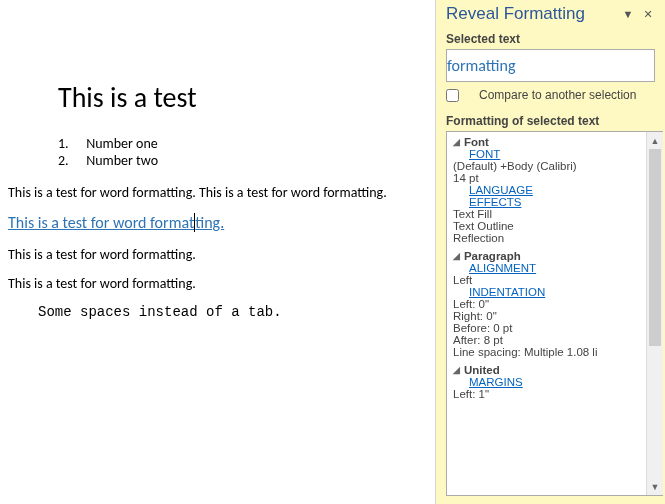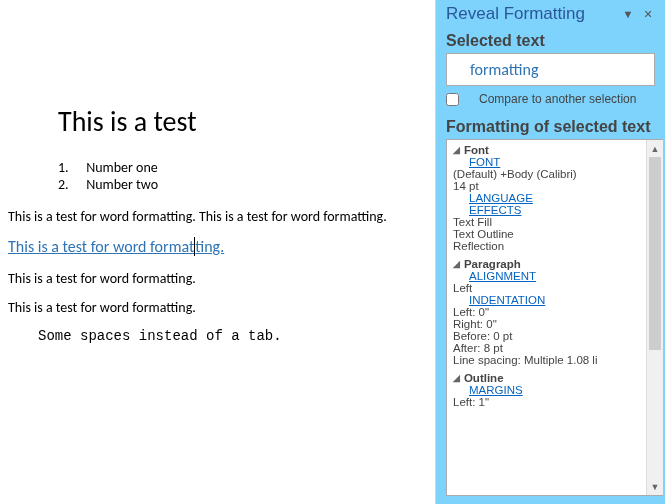--- a/index.html
+++ b/index.html
@@ -6,42 +6,42 @@
     body {
       font-family: Calibri, sans-serif;
       font-size: 14px;
       width: 665px;
       height: 504px;
       display: flex;
       background: #fff;
     }
     .doc-area {
       flex: 1;
-      padding: 24px 8px 8px 8px;
+      padding: 0 8px 8px 8px;
       overflow: hidden;
     }
     .doc-title {
       font-size: 28px;
       font-weight: normal;
       margin: 80px 0 20px 50px;
       color: #000;
     }
     .doc-list {
       margin-left: 50px;
       margin-bottom: 15px;
     }
     .doc-list .num { display: inline-block; width: 25px; }
     .para { margin: 0 0 12px 0; }
     .para-underline { color: #2e74b5; text-decoration: underline; font-size: 16px; margin-bottom: 14px;}
     .para-indent { margin-left: 30px; font-family: Liberation Mono, monospace; }
     .cursor { border-left: 1px solid #000; }
     
     .panel {
       width: 230px;
-      background: #7dd3fc;
+      background: #fef9c3;
       border-left: 1px solid #d4d4d4;
       display: flex;
       flex-direction: column;
       font-family: "Segoe UI", sans-serif;
     }
     .panel-header {
       display: flex;
       align-items: center;
       justify-content: space-between;
       padding: 4px 8px 2px 10px;
@@ -49,29 +49,29 @@
       font-size: 17px;
     }
     .panel-ctrls { display: flex; gap: 2px; }
     .panel-ctrl {
       width: 18px; height: 18px;
       display: flex; align-items: center; justify-content: center;
       font-size: 11px; color: #555; cursor: pointer;
     }
     .section-label {
       font-weight: bold;
-      font-size: 16px;
+      font-size: 12px;
       color: #444;
       padding: 6px 10px 3px;
     }
     .selected-text-box {
       margin: 0 10px 4px;
       background: #fff;
       border: 1px solid #ababab;
-      padding: 6px 23px;
+      padding: 6px 0;
       font-size: 16px;
       color: #2e74b5;
       font-family: Calibri, sans-serif;
     }
     .compare-row {
       display: flex;
       align-items: center;
       gap: 20px;
       padding: 2px 10px 6px;
       font-size: 12px;
@@ -202,21 +202,21 @@
         <div class="tree-val">Left:  0"</div>
         <div class="tree-val">Right:  0"</div>
         <div class="tree-val">Before:  0 pt</div>
         <div class="tree-val">After:  8 pt</div>
         <div class="tree-val">Line spacing:  Multiple 1.08 li</div>
       </div>
 
       <div class="tree-section">
         <div class="tree-head">
           <span class="tri">◢</span>
-          <span>Outline</span>
+          <span>United</span>
         </div>
         <a class="tree-link">MARGINS</a>
         <div class="tree-val">Left:  1"</div>
       </div>
 
     </div>
     <div class="scrollbar">
       <div class="sb-btn">▲</div>
       <div class="sb-track">
         <div class="sb-thumb"></div>

